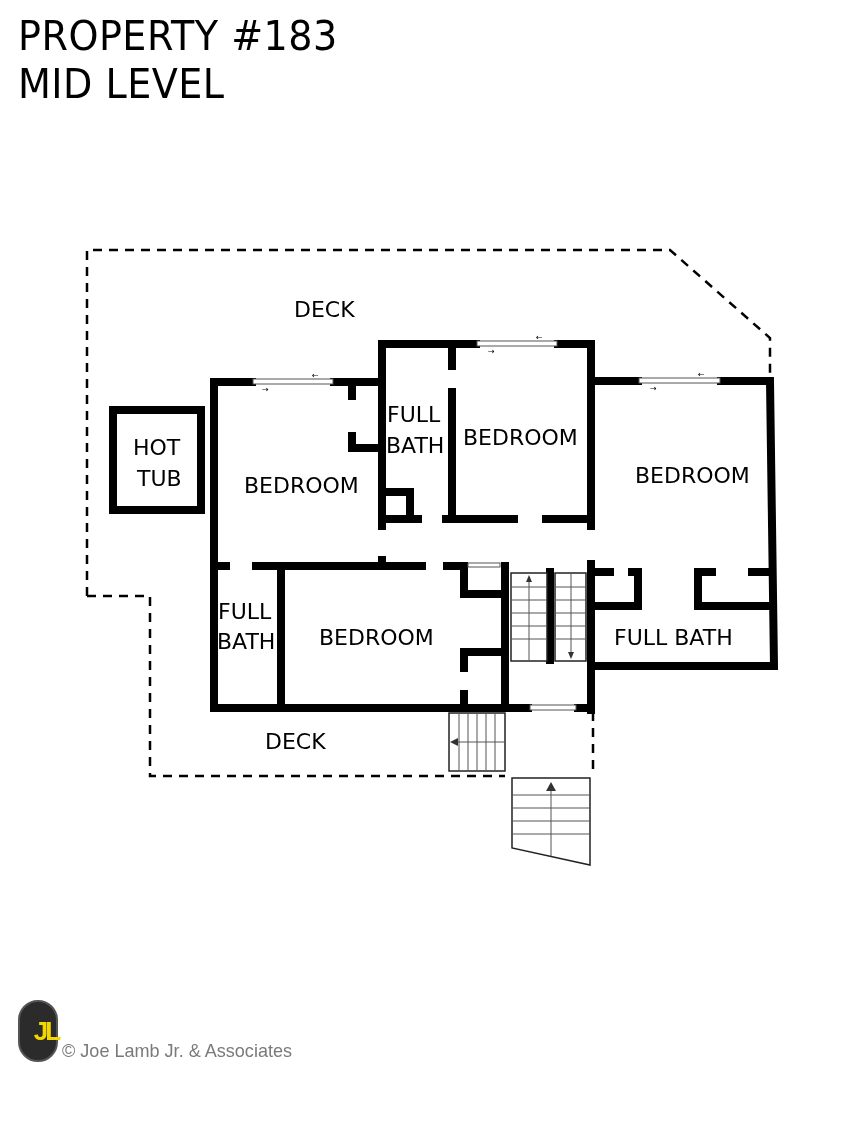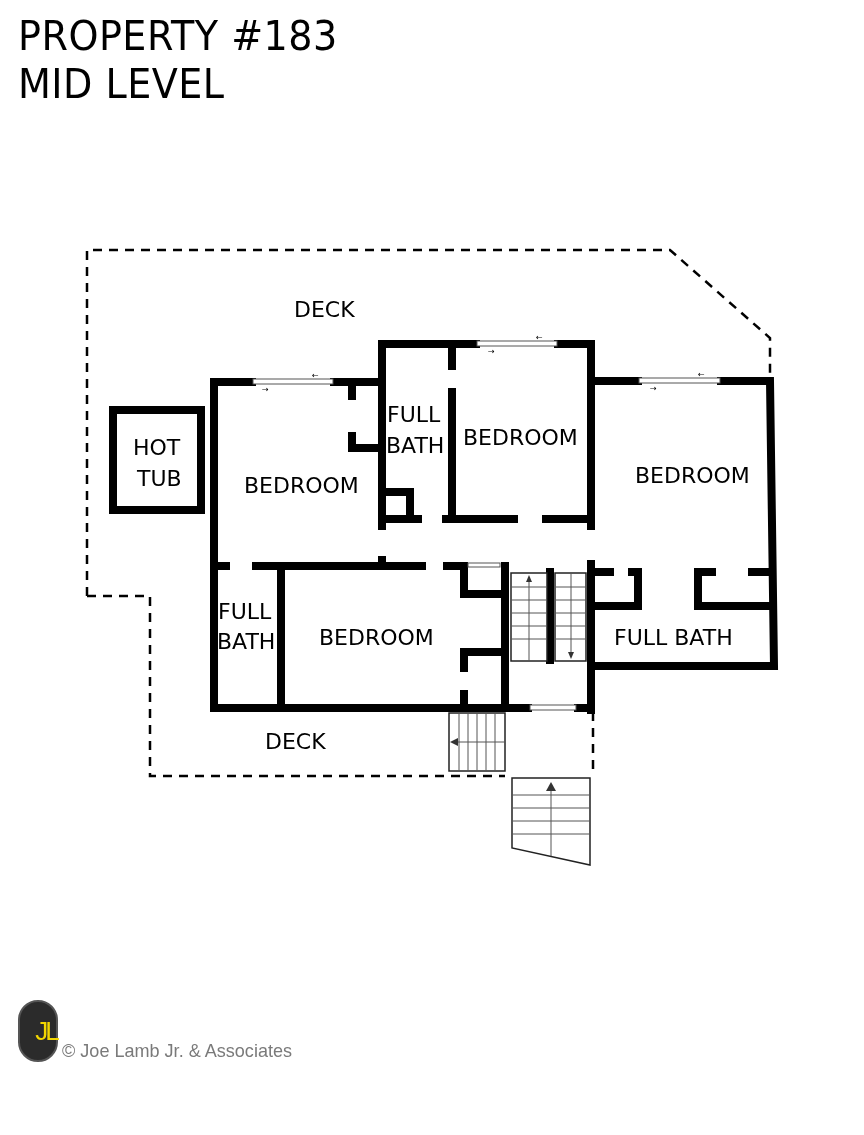--- a/index.html
+++ b/index.html
@@ -13,21 +13,21 @@
     svg#plan { position: absolute; left: 0; top: 0; }
     .wall { stroke: #000; stroke-width: 8; fill: none; stroke-linecap: square; }
     .deck { stroke: #000; stroke-width: 2.5; fill: none; stroke-dasharray: 9 7; }
     .stair { stroke: #555; stroke-width: 1; fill: none; }
     .stair-frame { stroke: #222; stroke-width: 1.5; fill: #fff; }
     .window { stroke: #555; stroke-width: 1; fill: #fff; }
     .lbl { font-family: "DejaVu Sans", sans-serif; font-size: 22px; fill: #000; }
     .footer { position: absolute; left: 18px; top: 1000px; display: flex; align-items: flex-end; }
     .logo { width: 40px; height: 62px; border-radius: 20px; background: #2b2b2b;
             border: 2px solid #555; box-sizing: border-box; display: flex; align-items: center;
-            justify-content: center; color: #f2d600; font-weight: normal; font-size: 26px;
+            justify-content: center; color: #f2d600; font-weight: bold; font-size: 26px;
             font-family: "Liberation Sans", sans-serif; letter-spacing: -3px; padding-left: 16px; }
     .copyright { margin-left: 4px; margin-bottom: 0px; font-family: "Liberation Sans", sans-serif;
                  font-size: 19px; color: #7a7a7a; transform: scaleX(0.95); transform-origin: left; }
   </style>
 </head>
 <body>
 
 <h1 class="title" id="title-line1">PROPERTY #183</h1>
 <h2 class="title" id="title-line2">MID LEVEL</h2>
 

